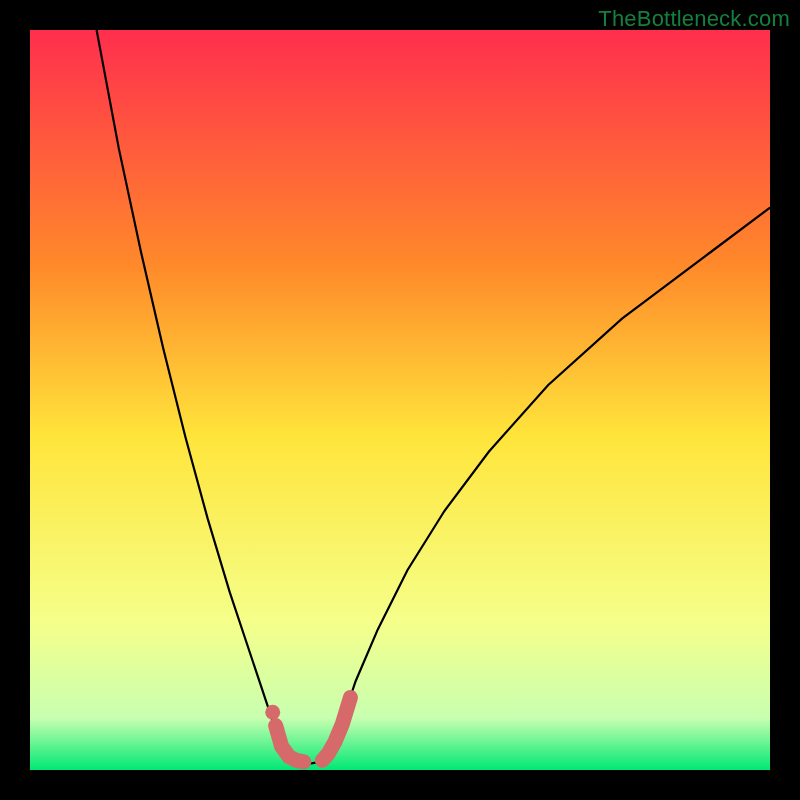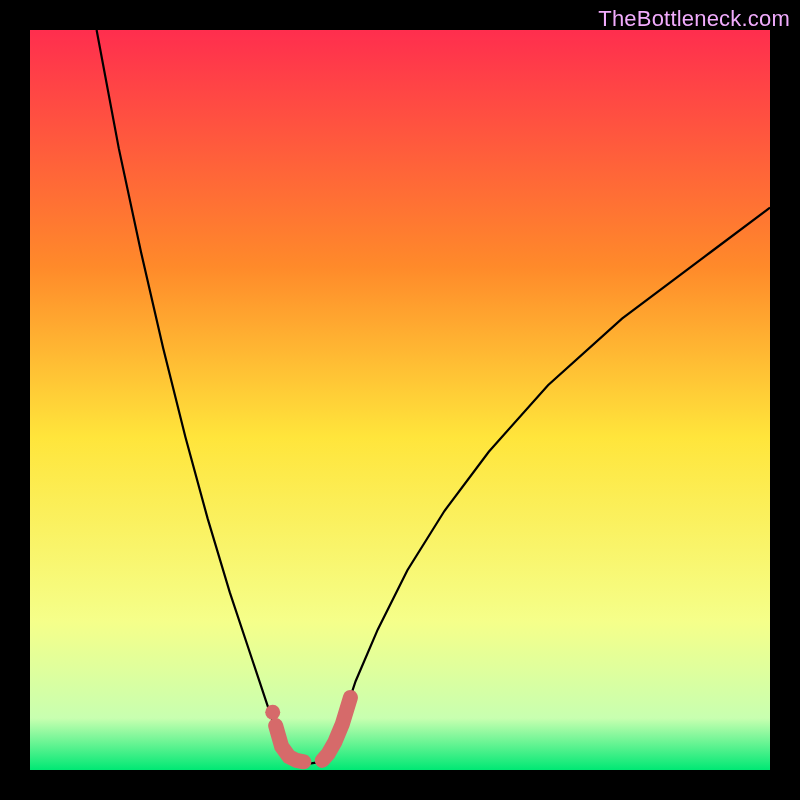--- a/index.html
+++ b/index.html
@@ -22,21 +22,21 @@
     left: 30px;
     top: 30px;
     width: 740px;
     height: 740px;
     overflow: hidden;
   }
   .watermark {
     position: absolute;
     top: 6px;
     right: 10px;
-    color: #f0abfc;
+    color: #15803d;
     font-size: 22px;
     font-weight: 500;
     letter-spacing: 0.2px;
     pointer-events: none;
   }
 </style>
 </head>
 <body>
 
 <div class="frame">

